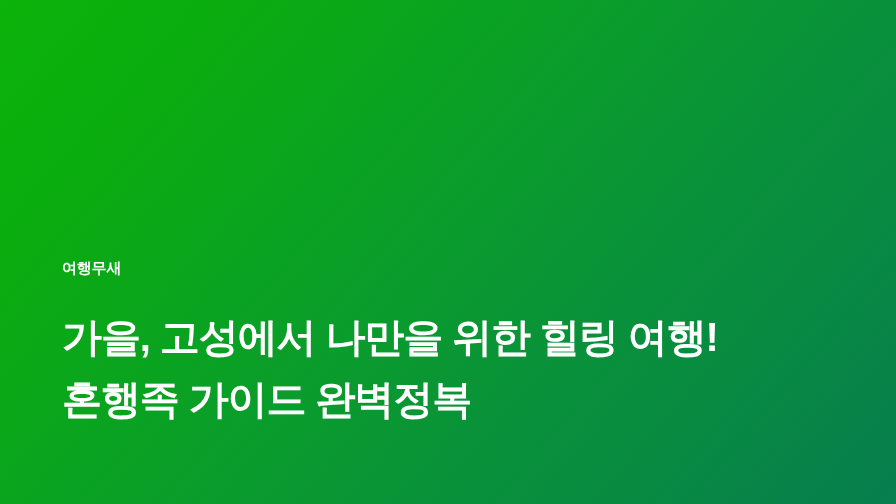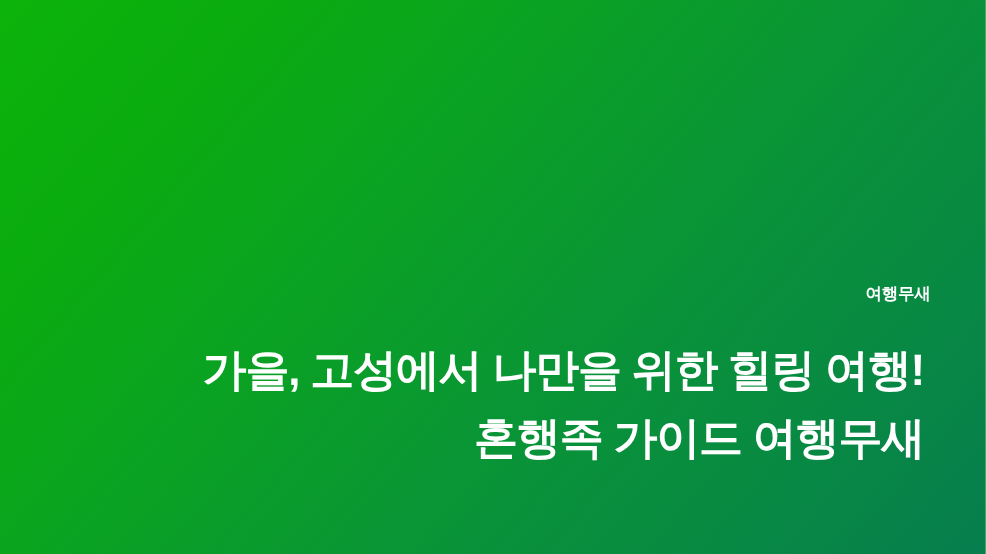--- a/index.html
+++ b/index.html
@@ -32,21 +32,20 @@
       #077e4e 100%
     );
     overflow: hidden;
   }
 
   #hero-content {
     position: absolute;
     left: 62px;
     bottom: 74px;
     width: 784px;
-    text-align: right;
   }
 
   #hero-eyebrow {
     display: block;
     color: #ffffff;
     font-size: 15px;
     font-weight: bold;
     line-height: 20px;
     letter-spacing: -0.2px;
     margin: 0 0 28px 0;
@@ -68,17 +67,17 @@
 </style>
 </head>
 <body>
 
 <div id="hero-banner">
 
   <div id="hero-content">
 
     <span id="hero-eyebrow">여행무새</span>
 
-    <h1 id="hero-title">가을, 고성에서 나만을 위한 힐링 여행! 혼행족 가이드 여행무새</h1>
+    <h1 id="hero-title">가을, 고성에서 나만을 위한 힐링 여행! 혼행족 가이드 완벽정복</h1>
 
   </div>
 
 </div>
 
 </body></html>

